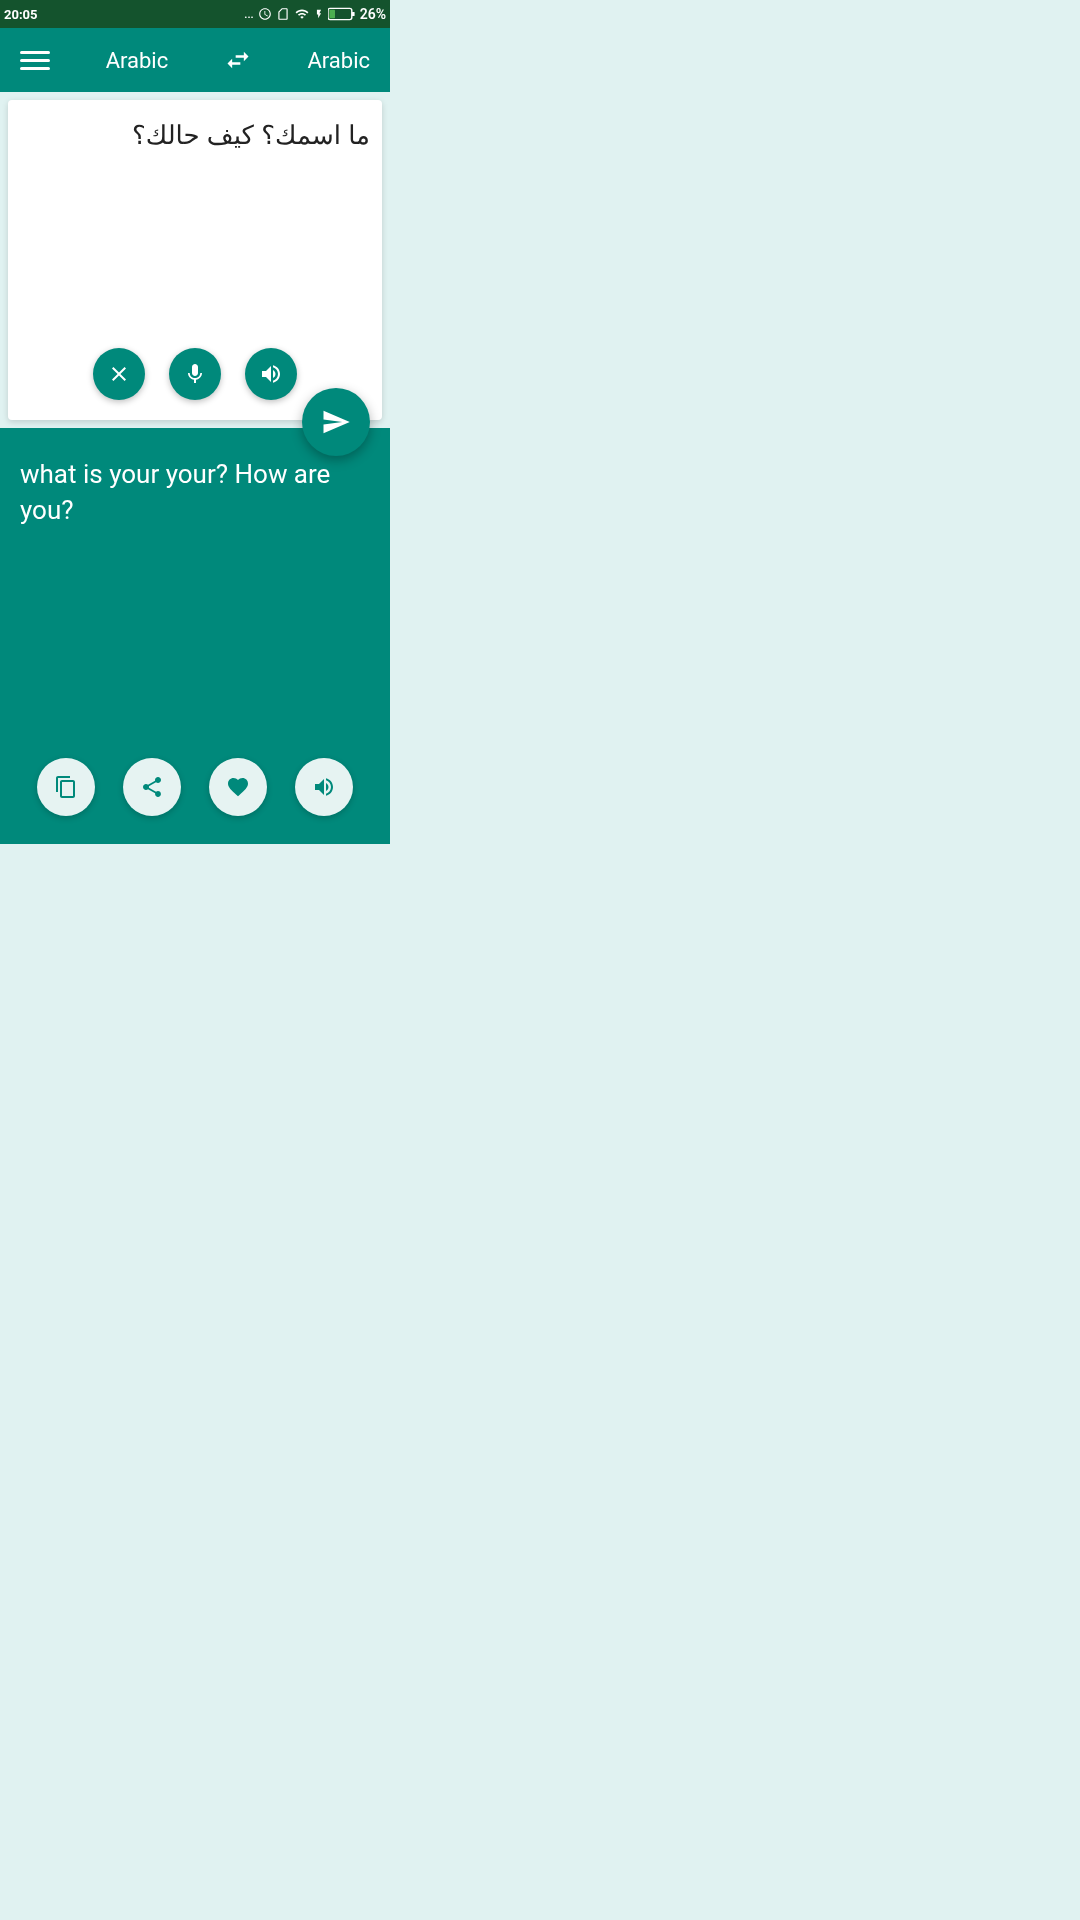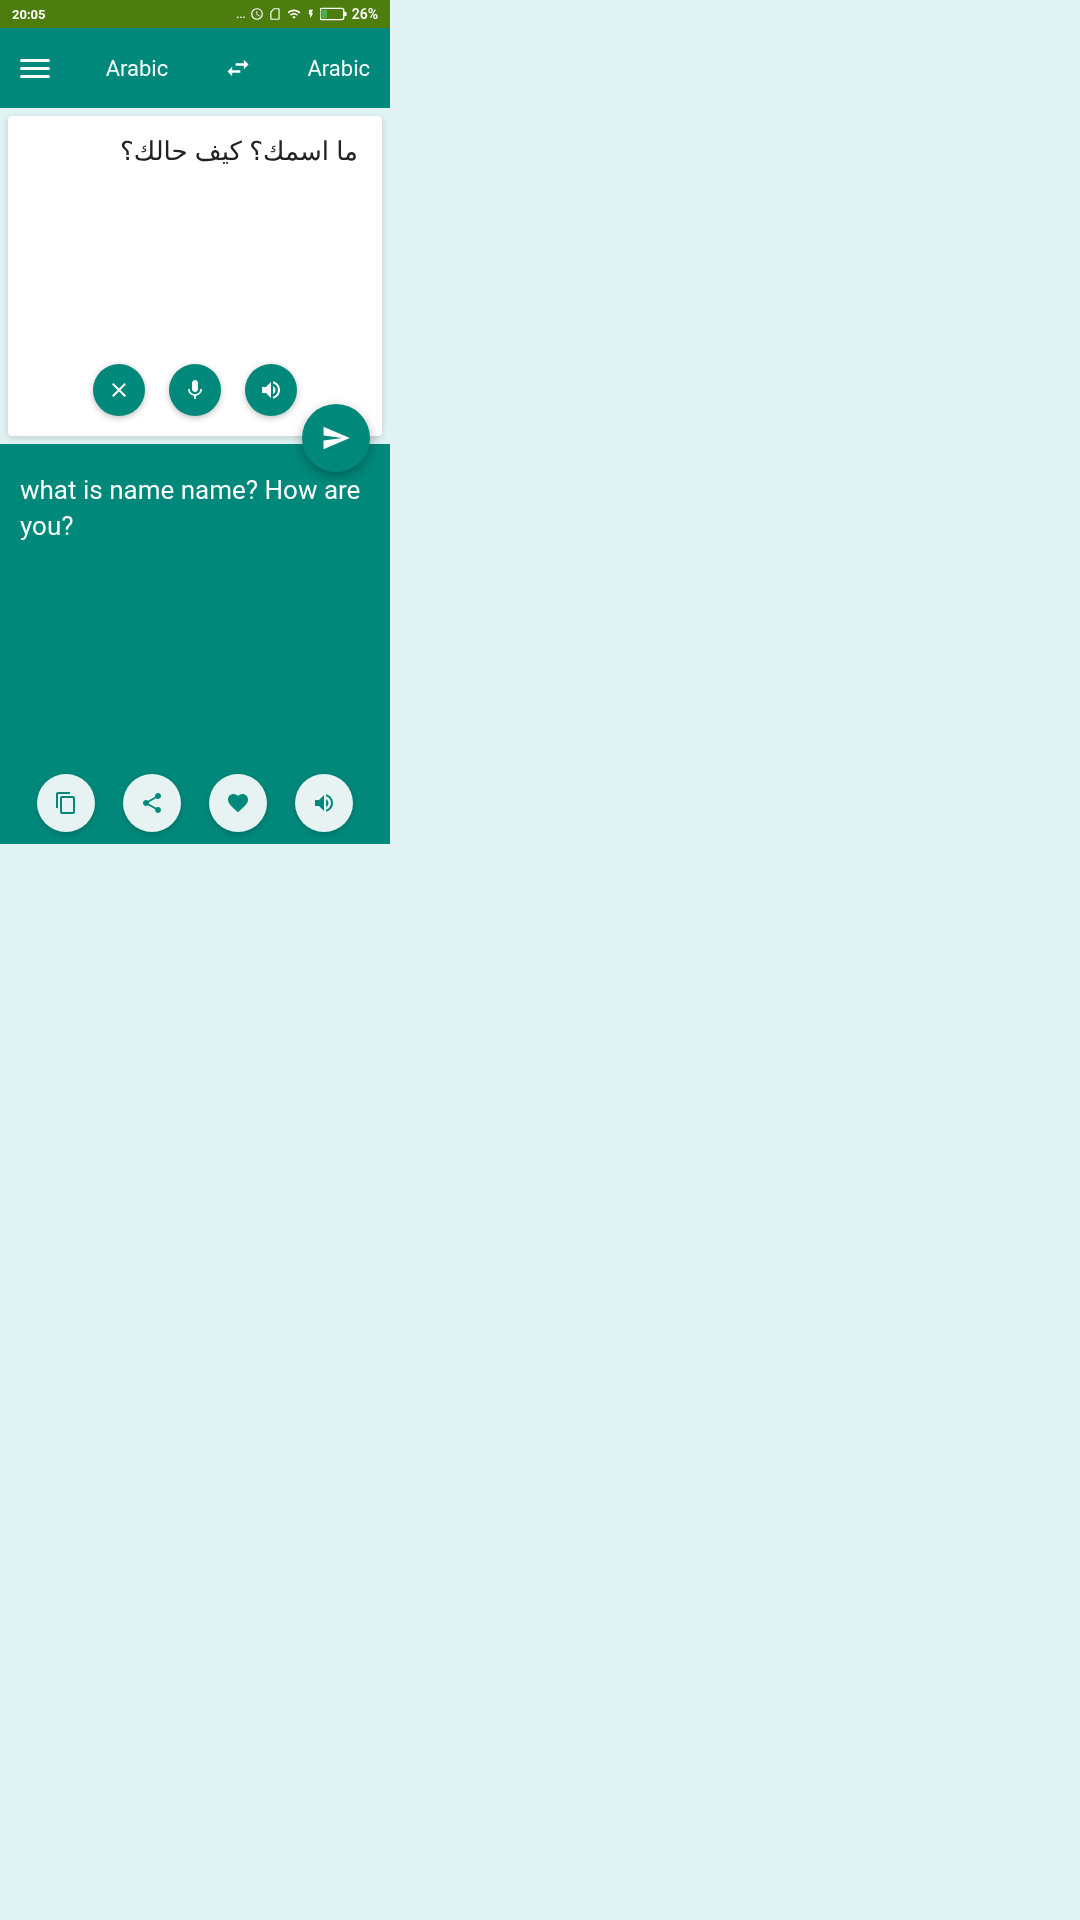--- a/index.html
+++ b/index.html
@@ -13,47 +13,47 @@
       width: 390px;
       height: 844px;
       font-family: 'Roboto', Arial, sans-serif;
       background: #e0f2f1;
       overflow: hidden;
       position: relative;
     }
 
     
     .status-bar {
-      background: #4d7c0f;
+      background: #14532d;
       height: 28px;
       display: flex;
       align-items: center;
       justify-content: space-between;
-      padding: 0 12px;
+      padding: 0 4px;
       color: #fff;
       font-size: 13px;
       font-weight: 600;
     }
 
     .status-left {
       font-size: 13px;
       font-weight: 700;
     }
 
     .status-right {
       display: flex;
       align-items: center;
       gap: 4px;
       font-size: 11px;
     }
 
     
     .top-bar {
       background: #00897b;
-      height: 80px;
+      height: 64px;
       display: flex;
       align-items: center;
       justify-content: space-between;
       padding: 0 20px;
     }
 
     .top-bar-menu {
       color: #fff;
       font-size: 22px;
       cursor: pointer;
@@ -103,21 +103,21 @@
       border-radius: 4px;
       box-shadow: 0 2px 6px rgba(0,0,0,0.15);
       position: relative;
       display: flex;
       flex-direction: column;
     }
 
     .arabic-text {
       text-align: right;
       font-size: 26px;
-      padding: 20px 24px 0 20px;
+      padding: 20px 12px 0 20px;
       color: #222;
       font-family: Arial, sans-serif;
       flex: 1;
       direction: rtl;
       margin-left: 43px;
     }
 
     .input-actions {
       display: flex;
       justify-content: center;
@@ -296,21 +296,21 @@
 
     <button class="send-btn" aria-label="send">
       <svg width="30" height="30" viewBox="0 0 24 24" fill="white">
         <path d="M2.01 21L23 12 2.01 3 2 10l15 2-15 2z"></path>
       </svg>
     </button>
   </div>
 
   <div class="output-section">
 
-    <div class="translated-text">what is name name? How are you?</div>
+    <div class="translated-text">what is your your? How are you?</div>
 
     <div class="output-actions">
 
       <button class="output-action-btn" aria-label="copy">
         <svg class="icon-svg-teal" viewBox="0 0 24 24">
           <path d="M16 1H4c-1.1 0-2 .9-2 2v14h2V3h12V1zm3 4H8c-1.1 0-2 .9-2 2v14c0 1.1.9 2 2 2h11c1.1 0 2-.9 2-2V7c0-1.1-.9-2-2-2zm0 16H8V7h11v14z"></path>
         </svg>
       </button>
 
       <button class="output-action-btn" aria-label="share">

